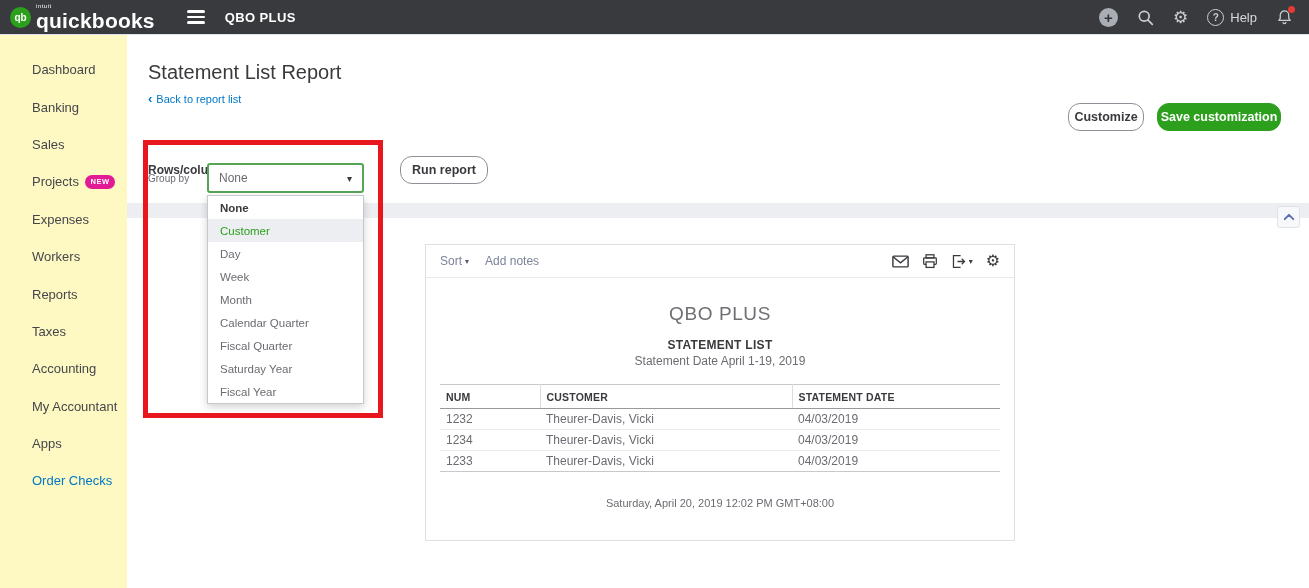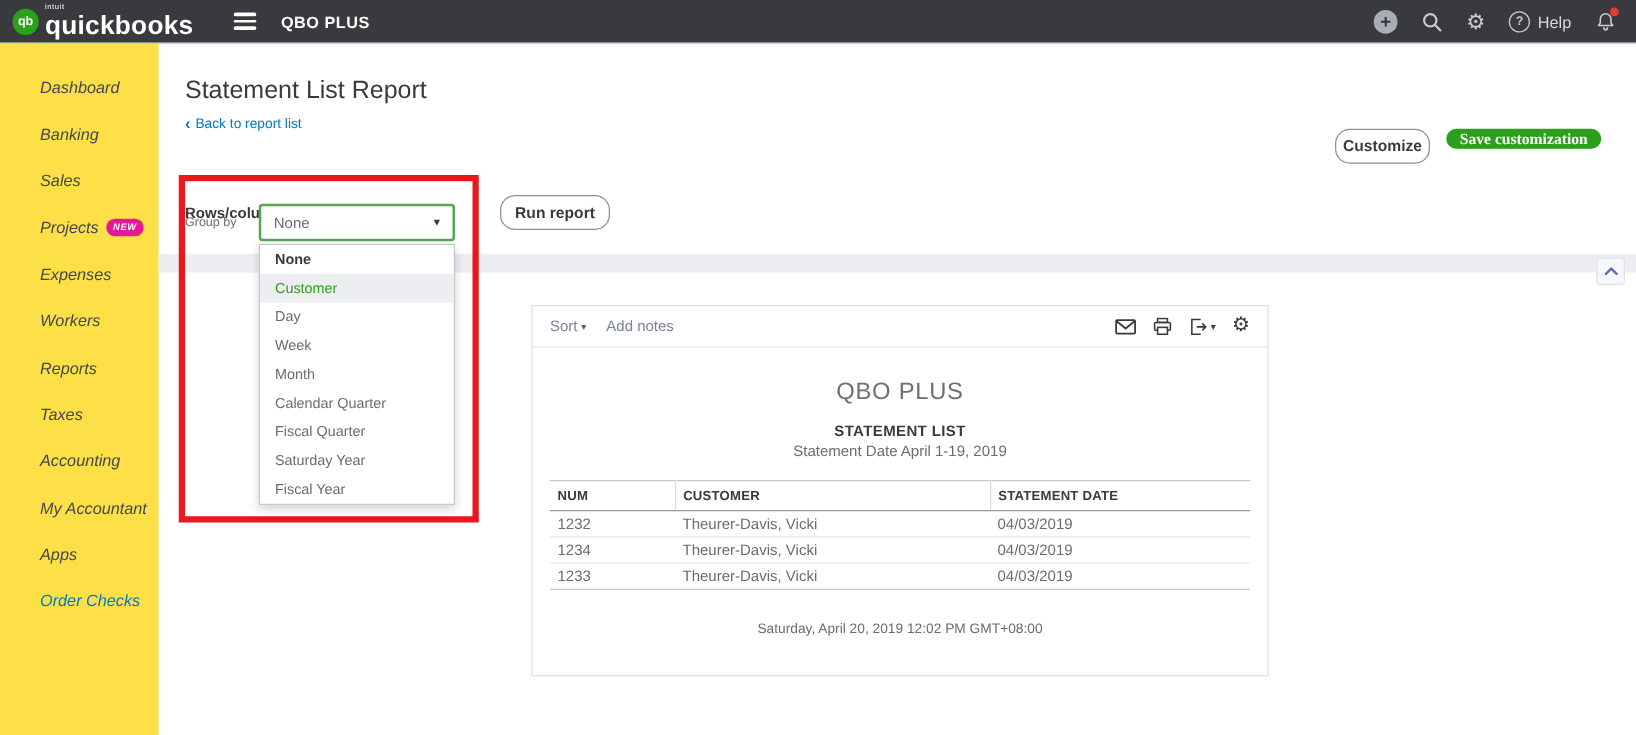--- a/index.html
+++ b/index.html
@@ -31,42 +31,42 @@
   .help-circle { width:17px; height:17px; border-radius:50%; border:1.6px solid #c9cdd2;
                  display:flex; align-items:center; justify-content:center;
                  font-size:10px; font-weight:bold; color:#c9cdd2; }
   .help-label { font-size:13px; color:#d7dadd; }
   .bell-wrap { position:relative; display:flex; align-items:center; cursor:pointer; }
   .bell-dot { position:absolute; top:-2px; right:-2px; width:7px; height:7px;
               border-radius:50%; background:#e53935; }
 
   
   .body-row { flex:1; display:flex; }
-  .sidebar { width:127px; background:#fde047; padding-top:16px; flex:0 0 auto;font-style:italic; }
+  .sidebar { width:127px; background:#fef9c3; padding-top:16px; flex:0 0 auto; }
   .side-item { height:37.4px; display:flex; align-items:center; padding-left:32px;
                font-size:13px; color:#45464b; cursor:pointer; white-space:nowrap; }
   .side-item.link-style { color:#0077c5; }
   .new-badge { background:#e31a96; color:#fff; font-size:7.5px; font-weight:bold;
                letter-spacing:.5px; border-radius:8px; padding:2.5px 5.5px; margin-left:6px; }
 
   .main { flex:1; position:relative; background:#fff; }
 
   .page-title { position:absolute; left:21px; top:26px; font-size:20px; font-weight:500;
                 color:#393a3d; }
   .back-link { position:absolute; left:21px; top:57px; font-size:11px; color:#0077c5;
                cursor:pointer; display:flex; align-items:center; gap:4px; }
   .back-chevron { font-size:13px; font-weight:bold; line-height:1; }
 
   .btn { display:flex; align-items:center; justify-content:center; border-radius:12px;
          font-size:12.5px; font-weight:bold; cursor:pointer;
          font-family:"Liberation Sans", sans-serif; }
   .btn-outline { background:#fff; border:1px solid #8d9096; color:#393a3d; }
   .btn-green { background:#2ca01c; border:1px solid #2ca01c; color:#fff; }
   .customize-btn { position:absolute; left:941px; top:68px; width:76px; height:28px; }
-  .save-btn { position:absolute; left:1030px; top:68px; width:124px; height:16px;font-family:Liberation Serif, serif; }
+  .save-btn { position:absolute; left:1030px; top:68px; width:124px; height:28px; }
 
   .rows-cols-label { position:absolute; left:21px; top:128px; font-size:12px;
                      font-weight:bold; color:#393a3d; }
   .group-by-label { position:absolute; left:21px; top:138px; font-size:10px; color:#6b6c72; }
   .select-box { position:absolute; left:80px; top:128px; width:157px; height:30px;
                 background:#fff; border:2px solid #55a555; border-radius:3px;
                 display:flex; align-items:center; padding:0 10px; cursor:pointer; }
   .select-value { font-size:12px; color:#6b6c72; flex:1; }
   .select-caret { font-size:10px; color:#393a3d; }
   .run-report-btn { position:absolute; left:273px; top:121px; width:88px; height:28px; }

